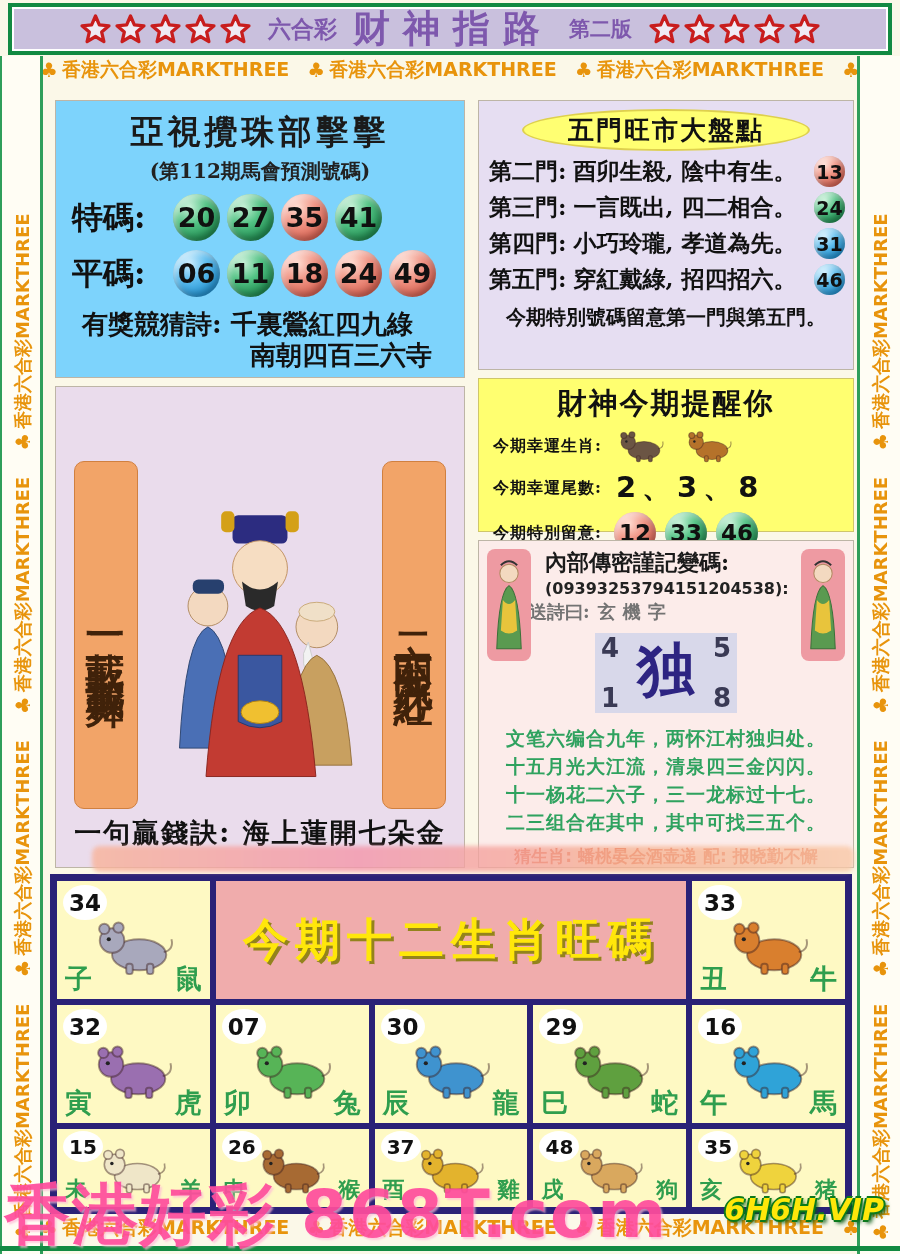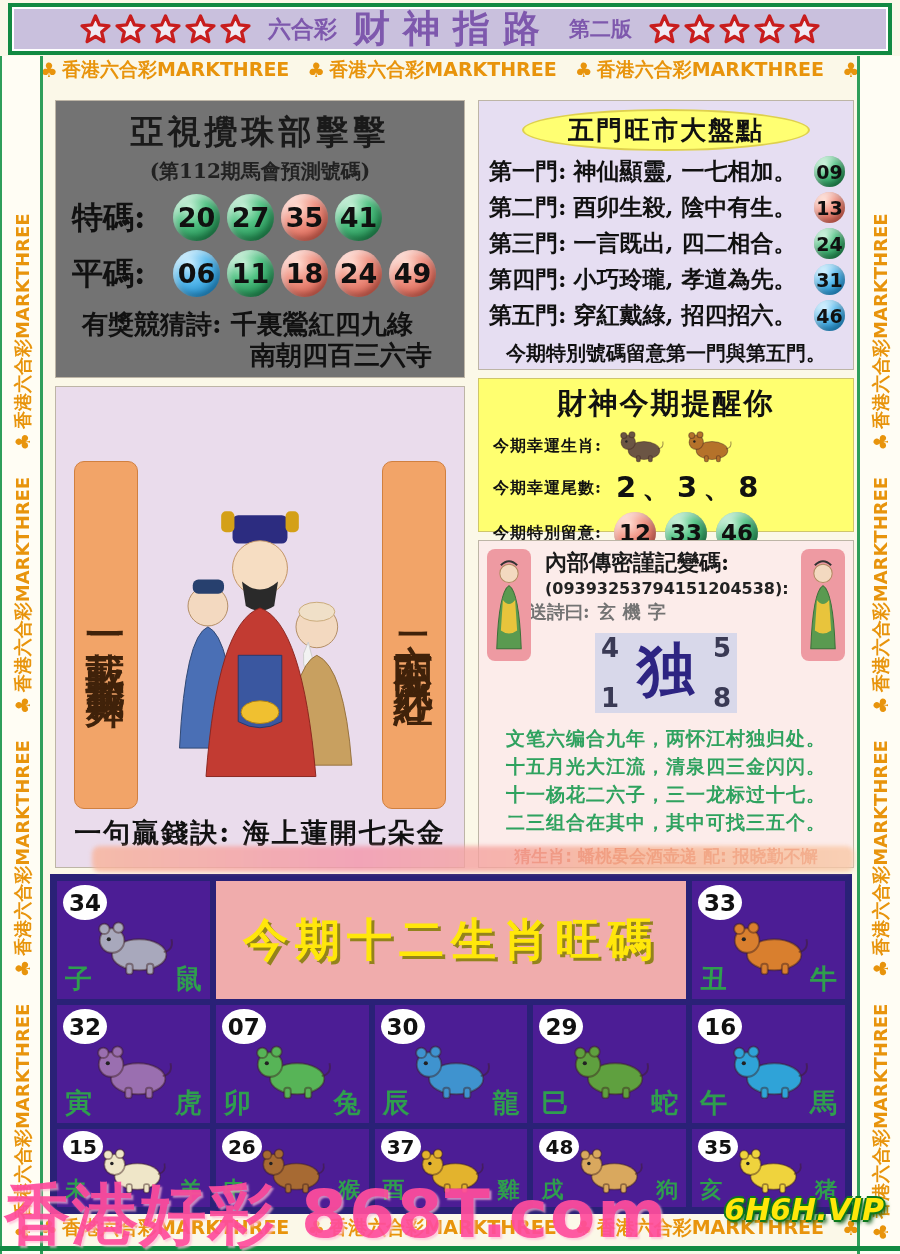--- a/index.html
+++ b/index.html
@@ -31,21 +31,21 @@
   .side-strip.left { left:0; border-right:3px solid #2f9e5a; border-left:2px solid #2f9e5a; }
   .side-strip.right { right:0; border-left:3px solid #2f9e5a; }
   .rot { position:absolute; left:9px; top:1185px; transform:rotate(-90deg);
     transform-origin:0 0; white-space:nowrap; display:flex; gap:26px;
     color:#e8940c; font-size:18px; font-weight:bold; }
 
   
   .box { position:absolute; border:1px solid #bdb5a6; z-index:2; }
 
   
-  .box-asia { left:55px; top:100px; width:410px; height:278px; background:#737373; }
+  .box-asia { left:55px; top:100px; width:410px; height:278px; background:#7dd3fc; }
   .ba-title { margin-top:9px; text-align:center; font-size:33px; font-weight:bold;
     color:#1a1a1a; letter-spacing:4px; }
   .ba-sub { margin-top:3px; text-align:center; font-size:20px; font-weight:bold; color:#222; }
   .ball-row { display:flex; align-items:center; margin:9px 0 0 16px; gap:7px; }
   .ball-label { font-size:31px; font-weight:bold; width:94px; color:#111; }
   .ball { display:inline-flex; align-items:center; justify-content:center;
     border-radius:50%; font-weight:bold; color:#101010; flex:0 0 auto;
     box-shadow:inset -3px -4px 6px rgba(0,0,0,.25), inset 3px 4px 6px rgba(255,255,255,.55); }
   .ball.green { background:radial-gradient(circle at 35% 28%, #c8f2d8 0%, #52c284 38%, #1e8a4e 78%, #14683a 100%); }
   .ball.red   { background:radial-gradient(circle at 35% 28%, #ffddd2 0%, #f09484 38%, #d86050 78%, #b04030 100%); }
@@ -121,21 +121,21 @@
     border-radius:8px; filter:blur(2px); opacity:.8;
     background:linear-gradient(90deg, #f8b49a 0%, #f497ab 35%, #f6b394 70%, #f9c9a8 100%); }
 
   
   .grid { position:absolute; left:50px; top:874px; width:802px; height:340px;
     background:#2a2177; border:7px solid #2a2177; display:flex; flex-direction:column;
     gap:6px; z-index:2; }
   .grow { display:flex; gap:6px; }
   .grow.r1, .grow.r2 { height:118px; }
   .grow.r3 { height:78px; }
-  .cell { position:relative; background:#4c1d95; flex:1; overflow:visible; }
+  .cell { position:relative; background:#fef9c3; flex:1; overflow:visible; }
   .cell.fixed { flex:0 0 153px; }
   .title-cell { background:#f0acac; flex:1; display:flex; align-items:center; justify-content:center; }
   .title-cell span { font-size:45px; font-weight:bold; color:#ffe70a; letter-spacing:7px;
     text-shadow:3px 3px 0 #93831c; font-family:"DejaVu Serif", serif; }
   .badge { position:absolute; top:4px; left:6px; width:44px; height:35px; background:#ffffff;
     border-radius:50%; display:flex; align-items:center; justify-content:center;
     font-size:23px; font-weight:bold; color:#111; }
   .grow.r3 .badge { width:40px; height:31px; font-size:20px; top:2px; }
   .branch { position:absolute; left:8px; bottom:2px; font-size:27px; font-weight:bold;
     color:#2f9e4e; font-family:"DejaVu Serif", serif; }
@@ -321,25 +321,20 @@
     </div>
     <div class="ba-poem serif">
       <div><span>有獎競猜詩:</span> <span>千裏鶯紅四九綠</span></div>
       <div class="ba-poem-l2">南朝四百三六寺</div>
     </div>
   </div>
 
   <div class="box box-doors">
     <div class="bd-title serif">五門旺市大盤點</div>
     <div class="door-line">
-      <span class="door-label serif">第一門:</span>
-      <span class="door-text serif">神仙顯靈, 一七相加。</span>
-      <span class="ball b31 green">09</span>
-    </div>
-    <div class="door-line">
       <span class="door-label serif">第二門:</span>
       <span class="door-text serif">酉卯生殺, 陰中有生。</span>
       <span class="ball b31 red">13</span>
     </div>
     <div class="door-line">
       <span class="door-label serif">第三門:</span>
       <span class="door-text serif">一言既出, 四二相合。</span>
       <span class="ball b31 green">24</span>
     </div>
     <div class="door-line">

